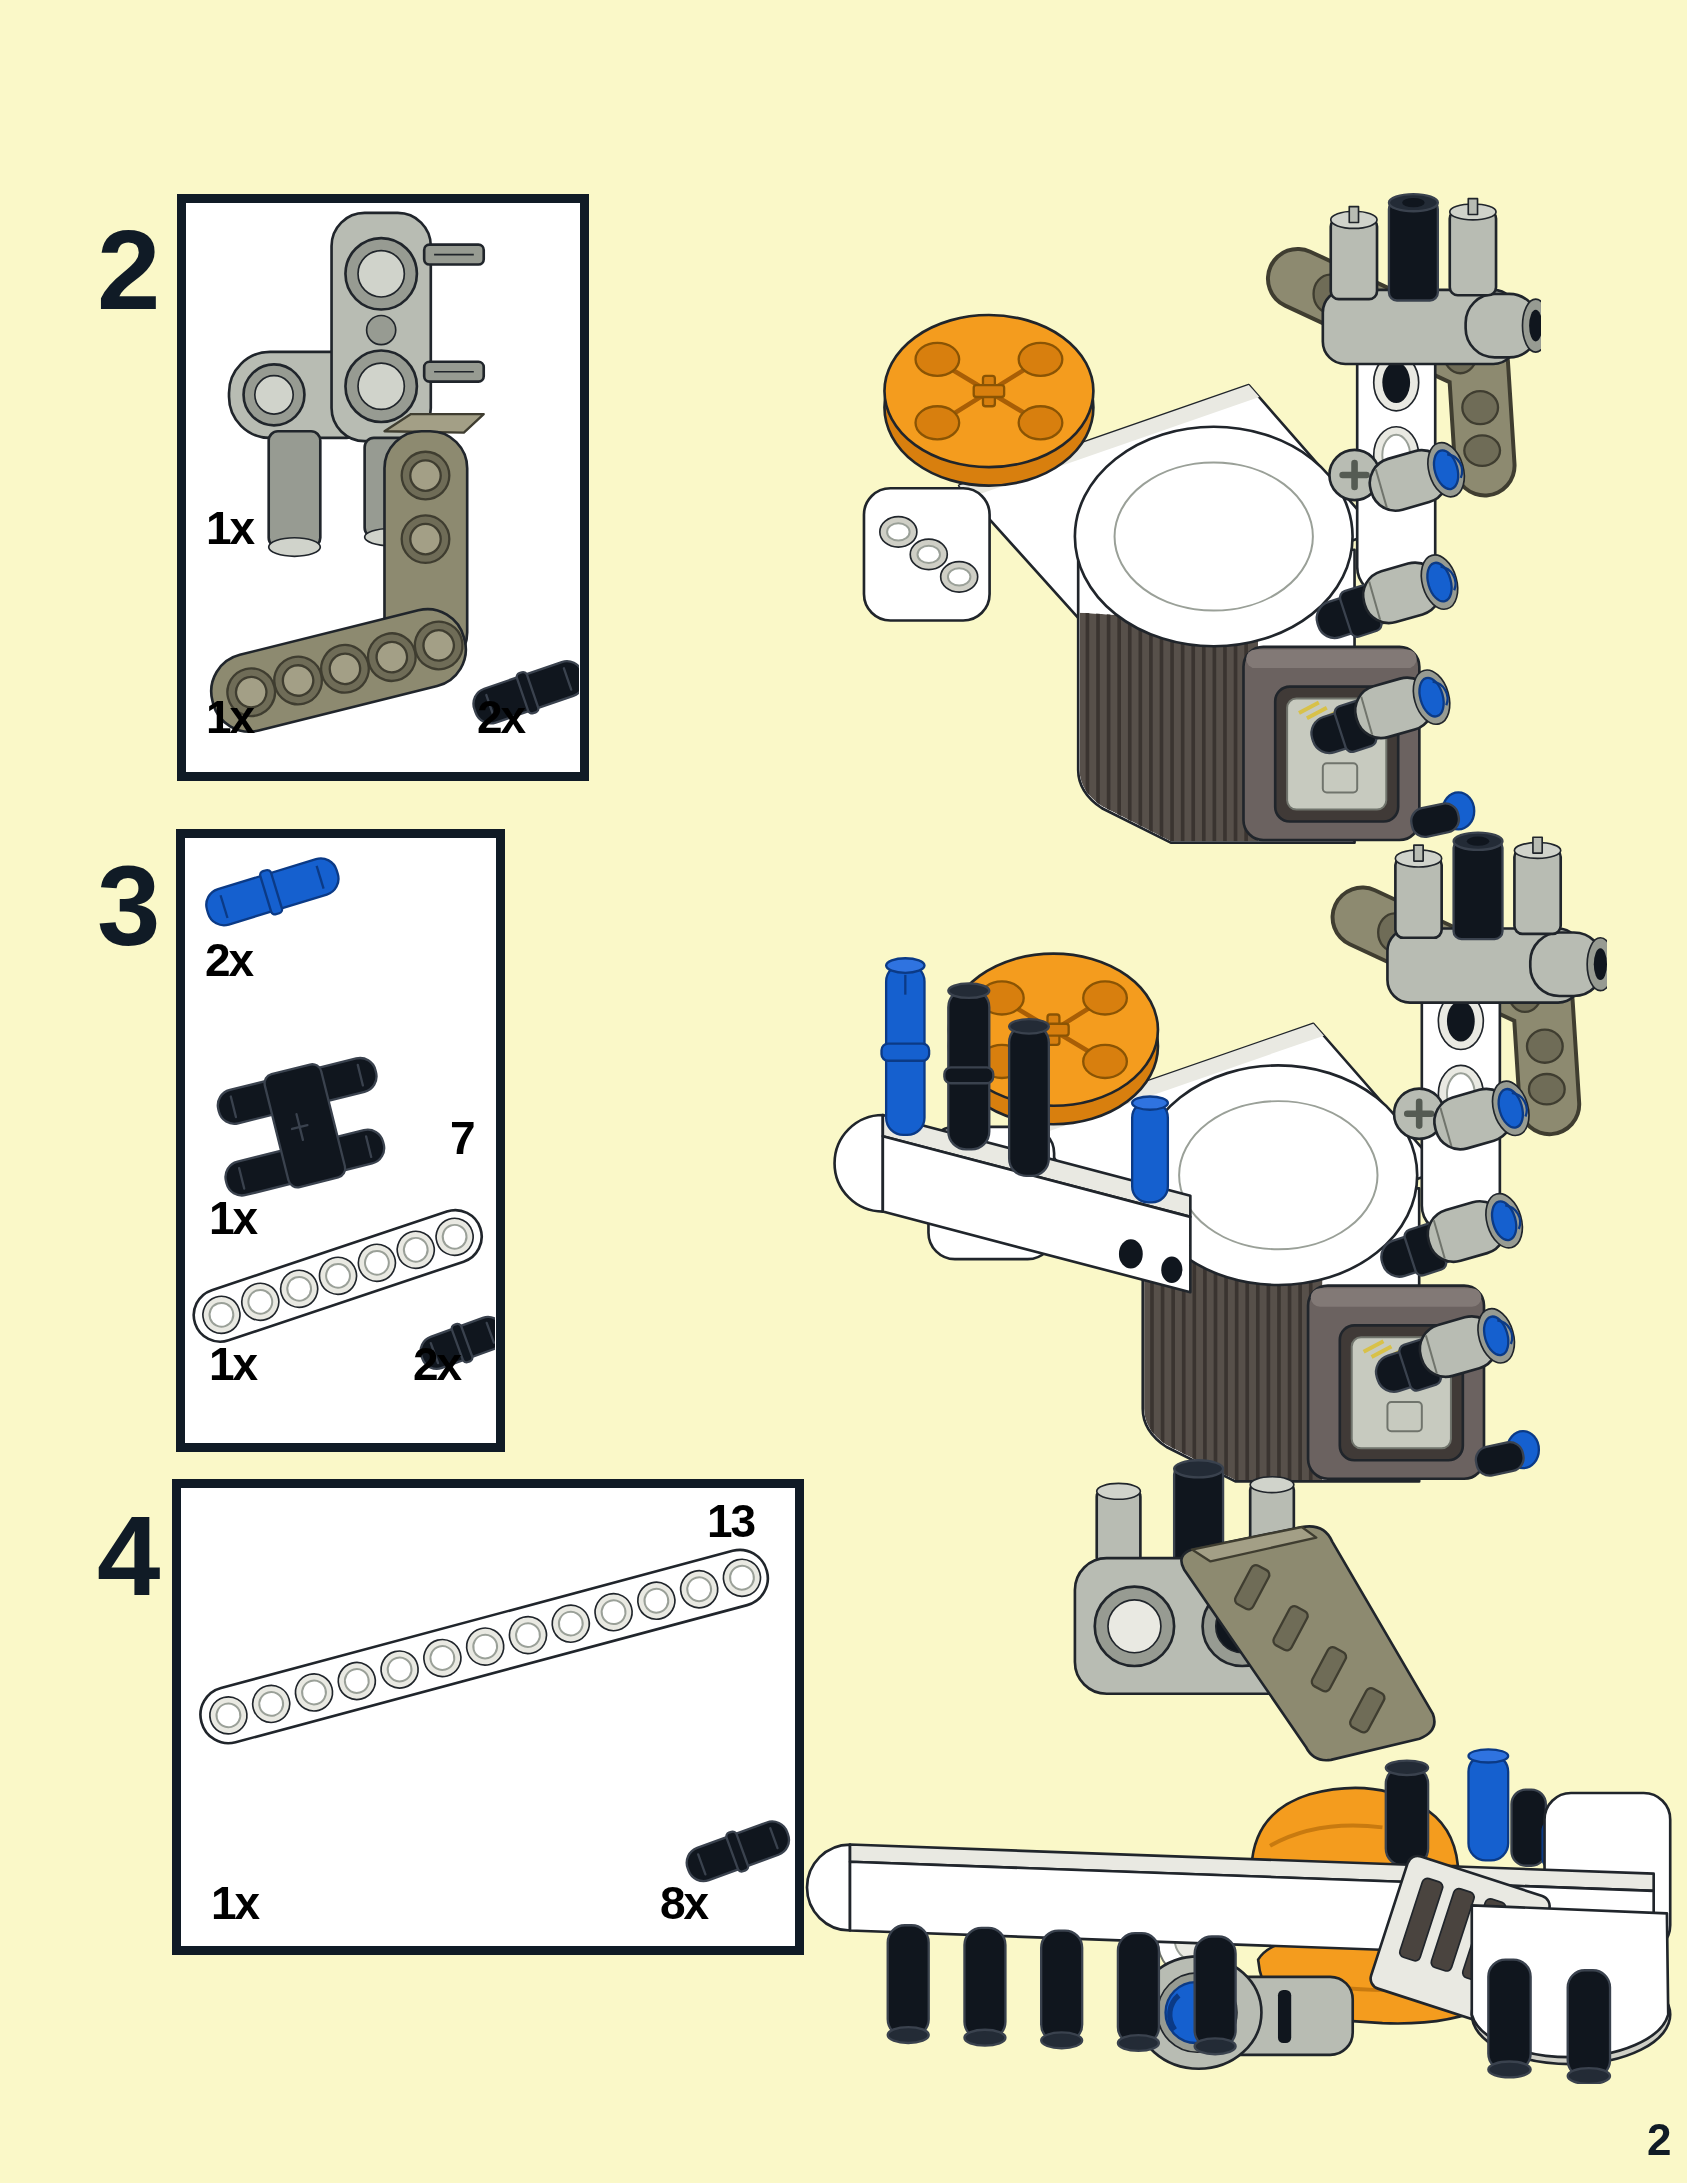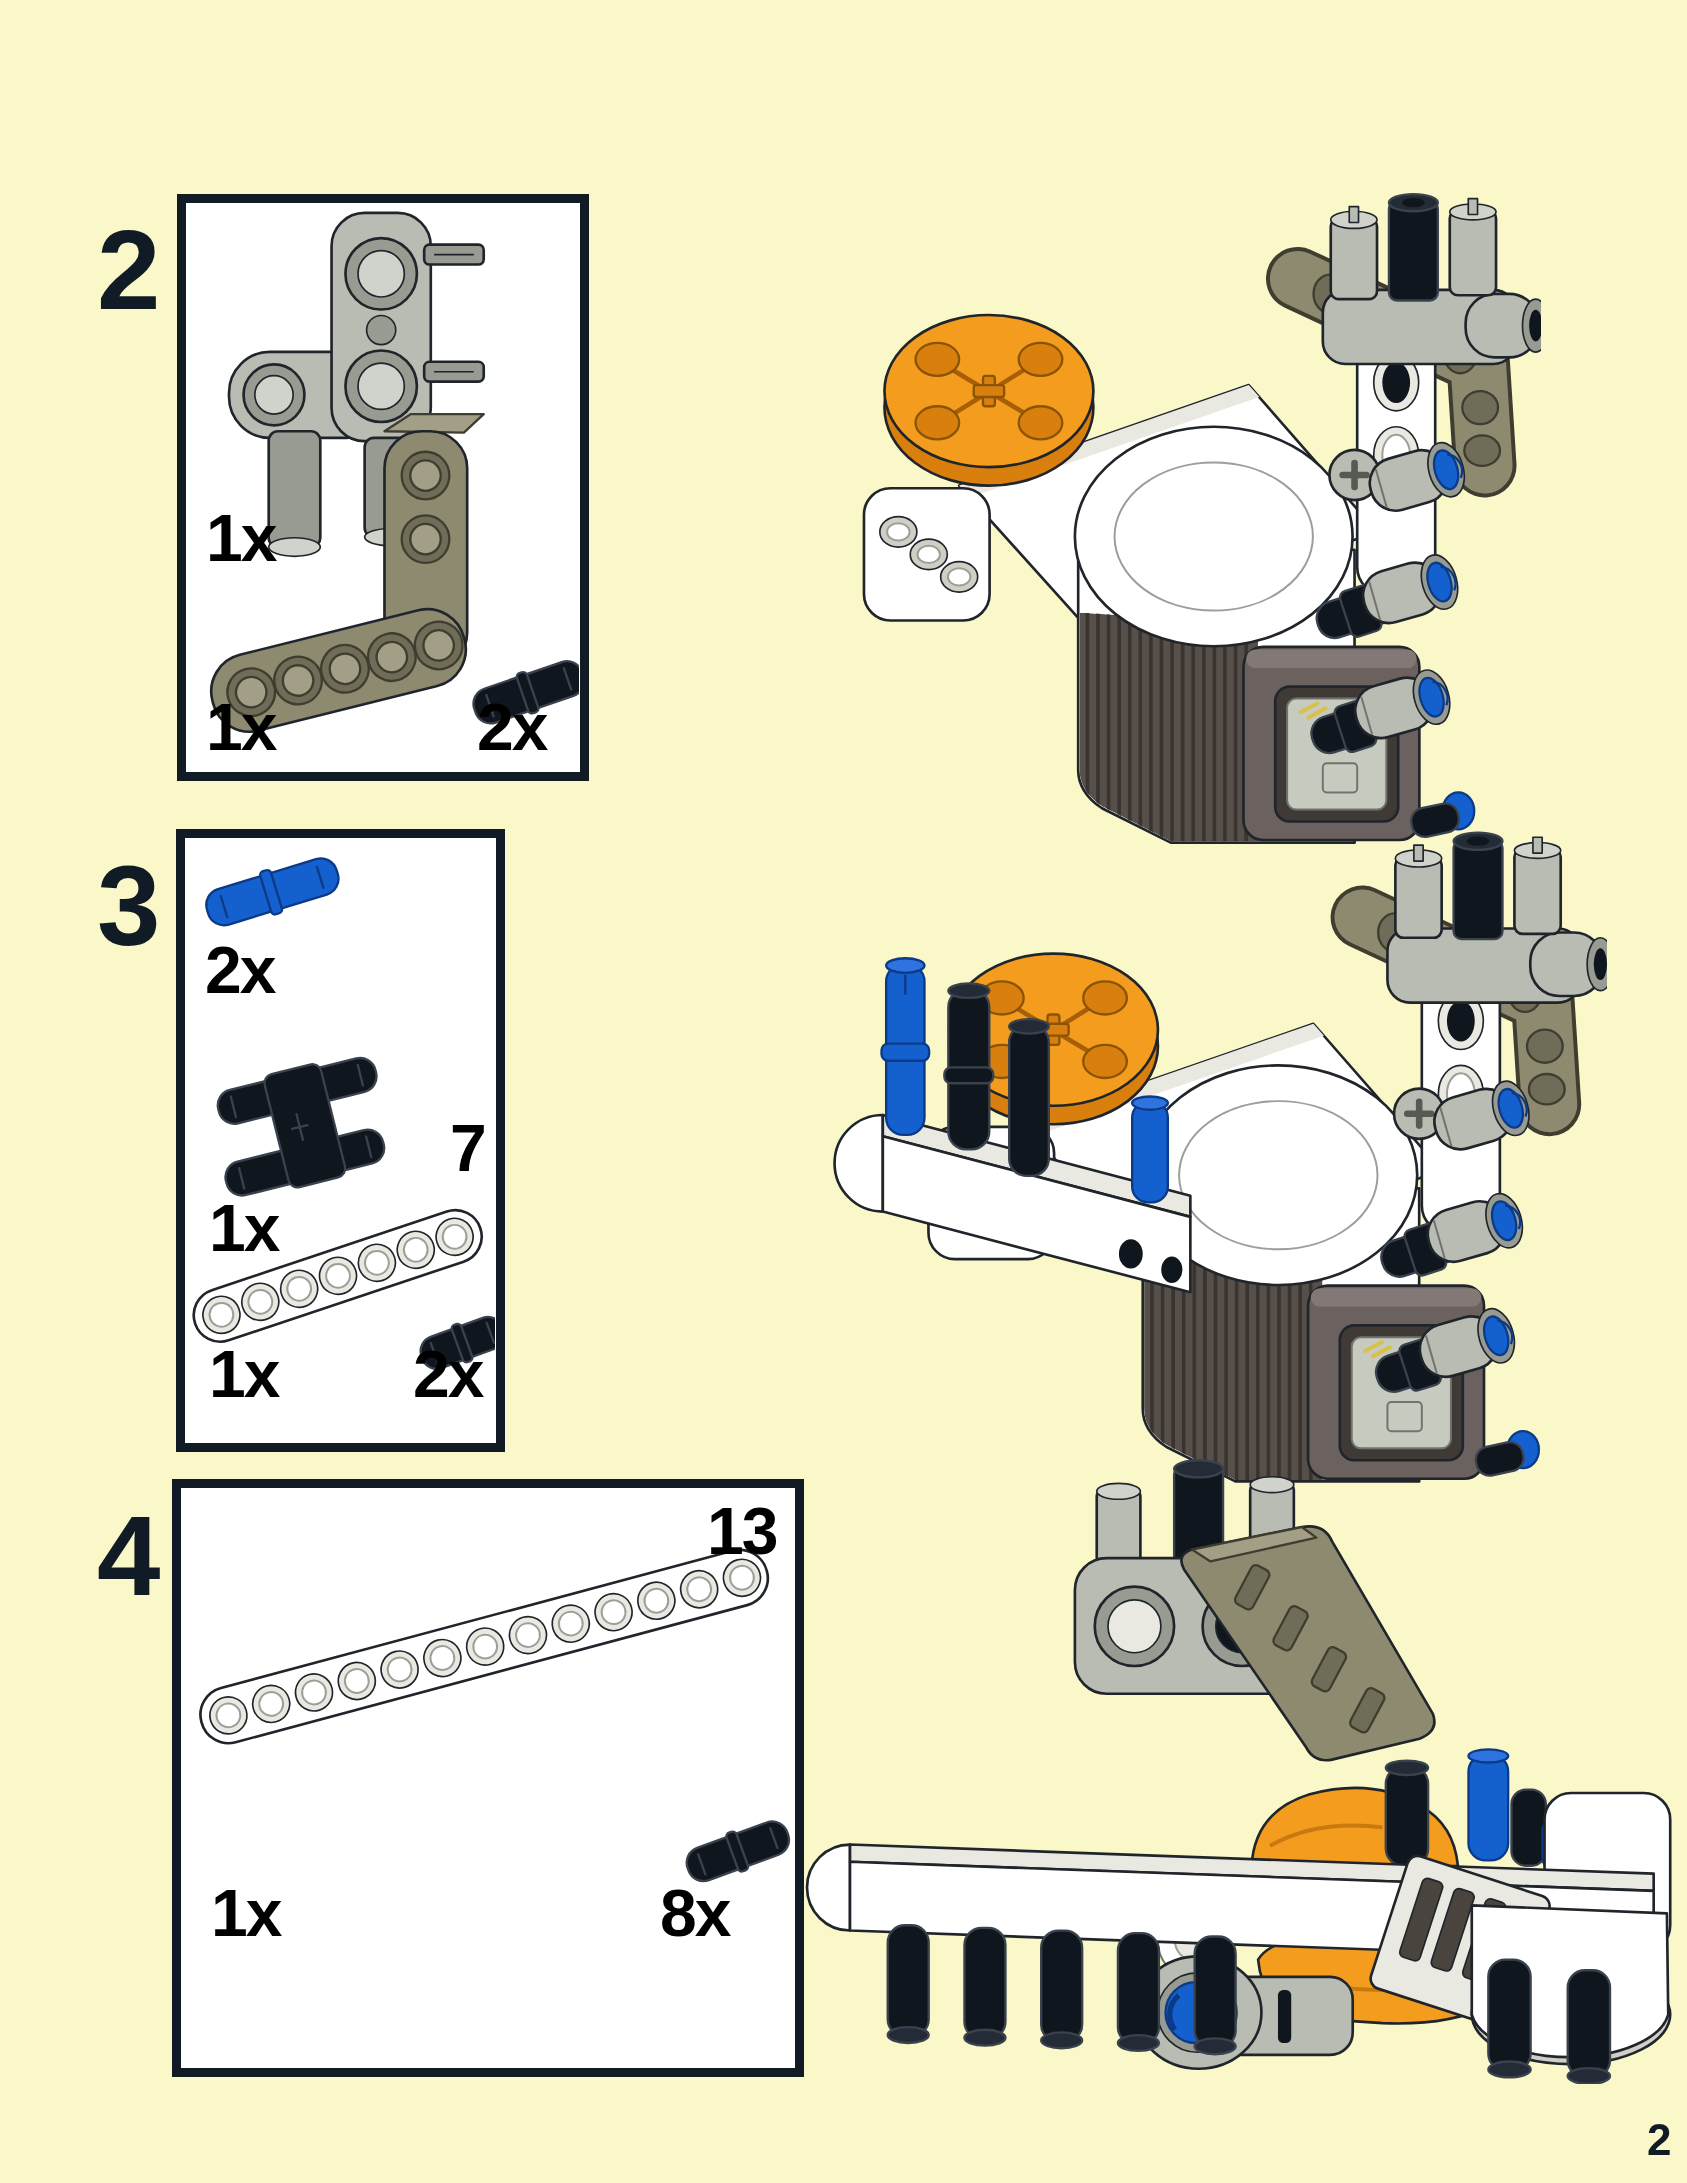--- a/index.html
+++ b/index.html
@@ -12,21 +12,21 @@
     position:absolute;font-weight:bold;font-size:114px;line-height:1;
     color:var(--ink,#101B26);letter-spacing:-2.6px;
   }
   .parts-box{
     position:absolute;background:var(--box_bg,#fff);
     border:9.3px solid var(--box_border,#101B26);
     box-sizing:border-box;
   }
   .parts-box svg{position:absolute;left:0;top:0;}
   .count,.len-label{
-    position:absolute;font-weight:bold;font-size:66px;line-height:1;
+    position:absolute;font-weight:bold;font-size:46px;line-height:1;
     color:var(--label,#000);letter-spacing:-2px;white-space:nowrap;
   }
   .asm{position:absolute;}
   .page-num{
     position:absolute;font-weight:bold;font-size:44px;line-height:1;
     color:var(--ink,#101B26);
   }
   
   .f-w{fill:#FFFFFF}.f-ws{fill:#E9E9E2}.f-wd{fill:#CFCFC6}
   .f-g{fill:#B8BCB3}.f-gd{fill:#979B92}.f-gl{fill:#D0D3CB}
@@ -156,21 +156,21 @@
     </g>
   </svg>
   <span class="count" style="left:20px;top:99px;">2x</span>
   <span class="count" style="left:24px;top:357px;">1x</span>
   <span class="len-label" style="left:265px;top:277px;">7</span>
   <span class="count" style="left:24px;top:503px;">1x</span>
   <span class="count" style="left:228px;top:503px;">2x</span>
 </div>
 
 <div class="step-num" style="left:97px;top:1499px;">4</div>
-<div class="parts-box" style="left:172px;top:1479px;width:632px;height:598px;">
+<div class="parts-box" style="left:172px;top:1479px;width:632px;height:476px;">
   <svg width="613" height="458" viewBox="0 0 927 692">
 
     <g transform="translate(42,395) rotate(-15)">
       <rect x="0" y="-85" width="885" height="85" rx="42" class="f-w s-k"></rect>
       <circle cx="42" cy="-42" r="28" class="f-ws s-k2"></circle>
         <circle cx="42" cy="-42" r="18" class="f-w s-lt"></circle>
       <circle cx="109" cy="-42" r="28" class="f-ws s-k2"></circle>
         <circle cx="109" cy="-42" r="18" class="f-w s-lt"></circle>
       <circle cx="176" cy="-42" r="28" class="f-ws s-k2"></circle>
         <circle cx="176" cy="-42" r="18" class="f-w s-lt"></circle>

